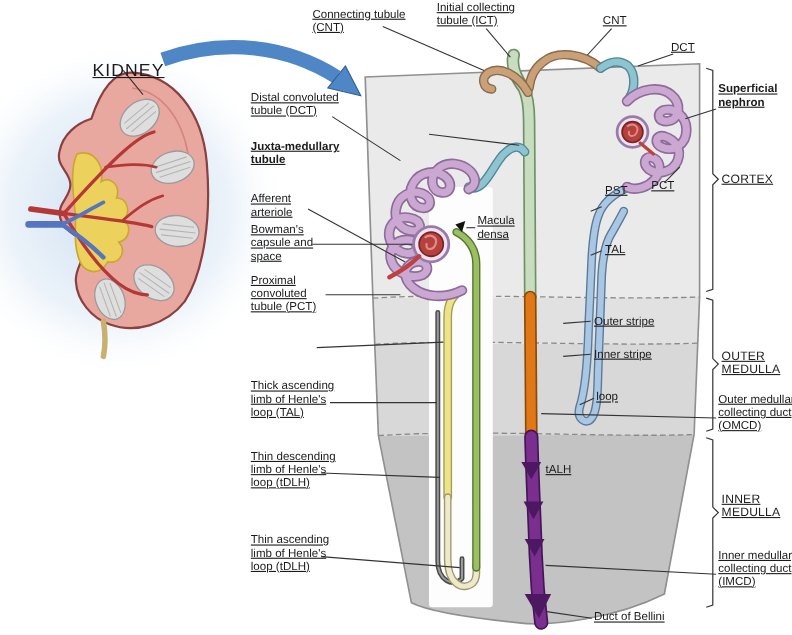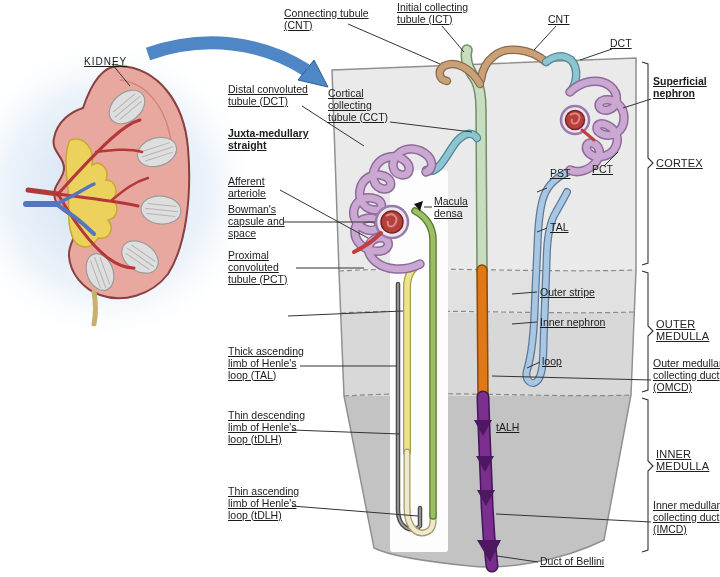--- a/index.html
+++ b/index.html
@@ -3,21 +3,21 @@
 <meta charset="utf-8">
 <style>
   * { margin:0; padding:0; box-sizing:border-box; }
   body { background:#fff; }
   .stage { position:relative; width:720px; height:577px; background:#ffffff; overflow:hidden;
            font-family:"Liberation Sans", sans-serif; }
   svg.art { position:absolute; left:0; top:0; }
   .lbl { position:absolute; font-size:10.5px; line-height:1.12; color:#1b1b1b;text-decoration:underline; }
   .bold { font-weight:bold; }
   .region { font-size:11px; letter-spacing:.2px; color:#222; }
-  .kid { font-size:10px; letter-spacing:1px; }
+  .kid { font-size:16px; letter-spacing:1px; }
   .ld { stroke:#333; stroke-width:1; }
   .brace { stroke:#333; stroke-width:1.1; fill:none; }
   .dash { stroke:#8a8a8a; stroke-width:1.2; fill:none; stroke-dasharray:5 3; }
   .tube { fill:none; stroke-linecap:round; stroke-linejoin:round; }
   .pyr { fill:#dedede; stroke:#9b9b9b; stroke-width:1.2; }
   .pyrl { stroke:#b4b4b4; stroke-width:1; fill:none; }
   .vessel { fill:none; stroke-linecap:round; }
 </style>
 </head>
 <body>
@@ -201,32 +201,31 @@
   </g>
 </svg>
 
 <div class="lbl kid" style="left:84px;top:56px;width:60px">KIDNEY</div>
 <div class="lbl" style="left:284px;top:8px;width:92px">Connecting tubule (CNT)</div>
 <div class="lbl" style="left:397px;top:2px;width:92px">Initial collecting tubule (ICT)</div>
 <div class="lbl" style="left:548px;top:14px;width:36px">CNT</div>
 <div class="lbl" style="left:610px;top:38px;width:34px">DCT</div>
 <div class="lbl bold" style="left:653px;top:76px;width:70px">Superficial nephron</div>
 <div class="lbl" style="left:228px;top:84px;width:80px">Distal convoluted tubule (DCT)</div>
-<div class="lbl" style="left:328px;top:88px;width:70px">Cortical collecting tubule (CCT)</div>
-<div class="lbl bold" style="left:228px;top:128px;width:90px">Juxta-medullary straight</div>
+<div class="lbl bold" style="left:228px;top:128px;width:90px">Juxta-medullary tubule</div>
 <div class="lbl" style="left:228px;top:176px;width:56px">Afferent arteriole</div>
 <div class="lbl" style="left:228px;top:204px;width:62px">Bowman's capsule and space</div>
 <div class="lbl" style="left:434px;top:196px;width:50px">Macula densa</div>
 <div class="lbl" style="left:592px;top:164px;width:34px">PCT</div>
 <div class="lbl" style="left:550px;top:168px;width:34px">PST</div>
 <div class="lbl" style="left:550px;top:222px;width:34px">TAL</div>
 <div class="lbl region" style="left:656px;top:157px;width:60px">CORTEX</div>
 <div class="lbl" style="left:228px;top:250px;width:80px">Proximal convoluted tubule (PCT)</div>
 <div class="lbl" style="left:540px;top:287px;width:70px">Outer stripe</div>
-<div class="lbl" style="left:540px;top:317px;width:70px">Inner nephron</div>
+<div class="lbl" style="left:540px;top:317px;width:70px">Inner stripe</div>
 <div class="lbl region" style="left:656px;top:318px;width:62px">OUTER MEDULLA</div>
 <div class="lbl" style="left:228px;top:346px;width:88px">Thick ascending limb of Henle's loop (TAL)</div>
 <div class="lbl" style="left:542px;top:356px;width:40px">loop</div>
 <div class="lbl" style="left:653px;top:358px;width:86px">Outer medullary collecting duct (OMCD)</div>
 <div class="lbl" style="left:228px;top:410px;width:88px">Thin descending limb of Henle's loop (tDLH)</div>
 <div class="lbl" style="left:496px;top:422px;width:40px">tALH</div>
 <div class="lbl region" style="left:656px;top:448px;width:62px">INNER MEDULLA</div>
 <div class="lbl" style="left:228px;top:486px;width:88px">Thin ascending limb of Henle's loop (tDLH)</div>
 <div class="lbl" style="left:653px;top:500px;width:86px">Inner medullary collecting duct (IMCD)</div>
 <div class="lbl" style="left:540px;top:556px;width:90px">Duct of Bellini</div>

